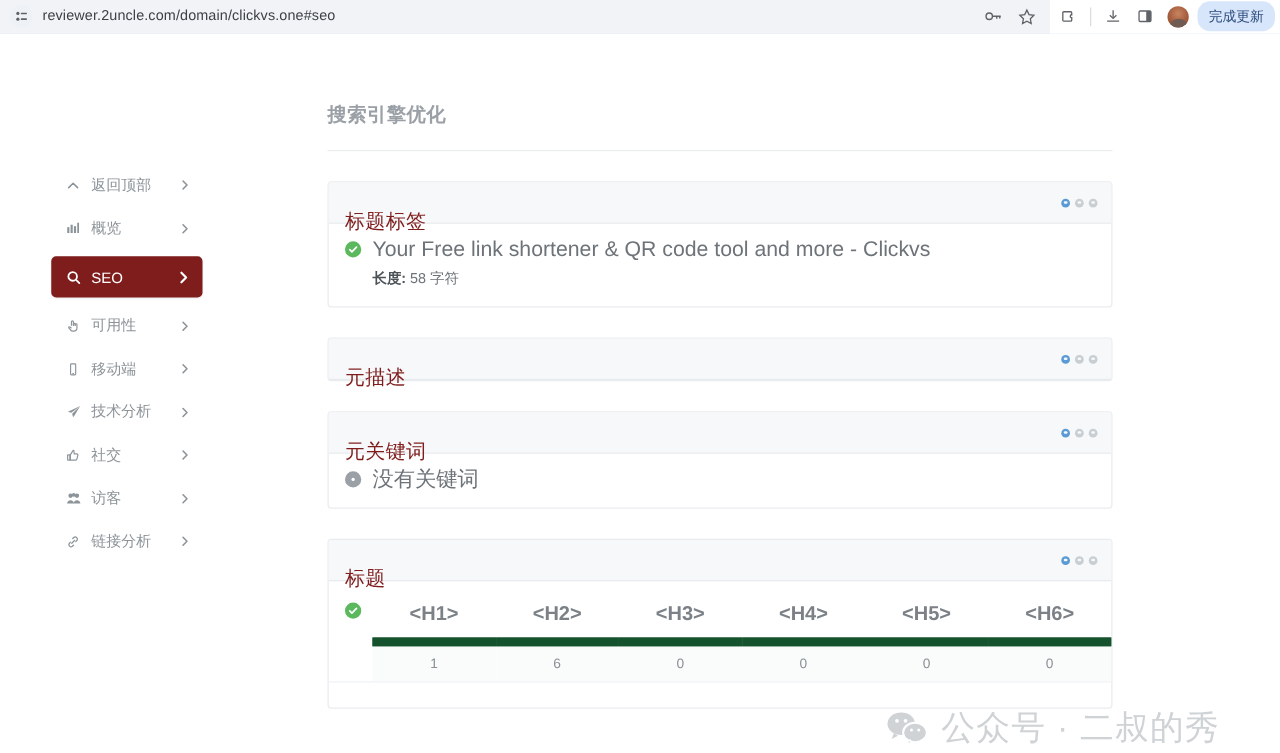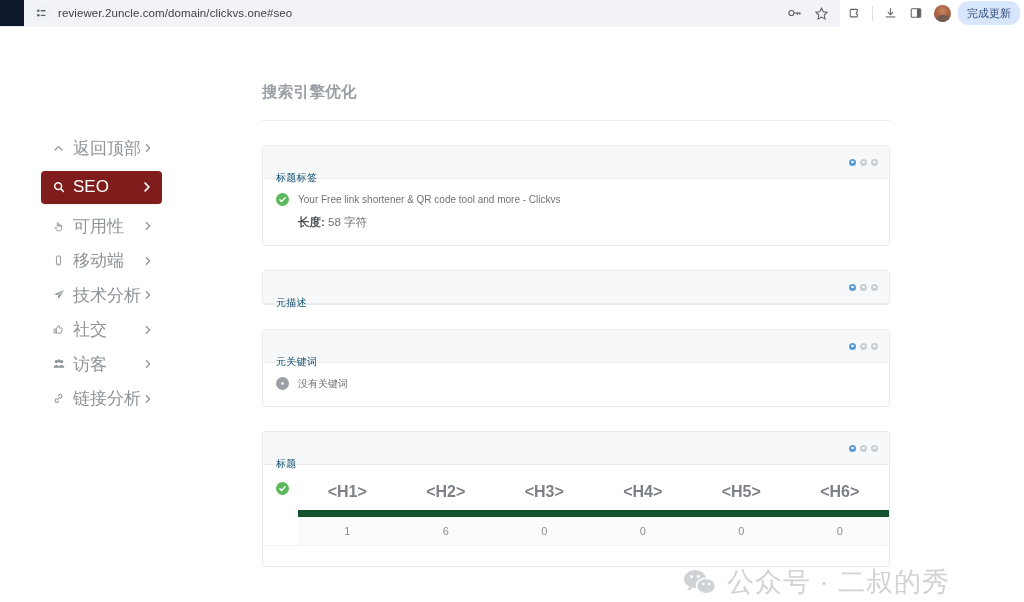--- a/index.html
+++ b/index.html
@@ -7,24 +7,23 @@
     width: 1024px; height: 602px;
     overflow: hidden;
     background: #ffffff;
     font-family: "Liberation Sans", sans-serif;
   }
 
   
   .browser-bar {
     position: absolute; top: 0; left: 0;
     width: 1024px; height: 27px;
-    background: #0f172a;
+    background: #3b82f6;
     display: flex; align-items: center;
     border-bottom: 1px solid #e6e8eb;
-    padding-left: 24px;
   }
   .omnibox {
     flex: 1; height: 27px;
     background: #f1f3f7;
     display: flex; align-items: center;
     padding-left: 8px;
     border-radius: 0;
   }
   .site-icon {
     width: 18px; height: 18px;
@@ -105,21 +104,21 @@
     left: 41px; top: 109px;
     width: 121px;
   }
   .nav-item {
     display: flex; align-items: center;
     height: 24px;
     margin-bottom: 10.5px;
     border-radius: 4px;
     padding: 0 9px 0 10px;
     color: #8d9499;
-    font-size: 17px;
+    font-size: 12px;
     cursor: pointer;
     position: relative;
   }
   .nav-item .nav-ico {
     width: 15px; flex: 0 0 15px;
     display: flex; align-items: center; justify-content: center;
     margin-right: 7px;
     color: #8d9499;
   }
   .nav-item .nav-label { white-space: nowrap; }
@@ -160,22 +159,22 @@
     border-radius: 3px;
   }
   .card-head {
     height: 33px;
     background: #f7f8f9;
     border-bottom: 1px solid #e9ecee;
     display: flex; align-items: center;
     padding: 0 11px 0 13px;
   }
   .card-head .ct {
-    font-size: 10px;
-    color: #0c4a6e;
+    font-size: 16px;
+    color: #7f1d1d;
     letter-spacing: 0.3px;
     margin-top: 31px;
   }
   .gears {
     margin-left: auto;
     display: flex; align-items: center; gap: 4px;
   }
   .gear {
     width: 7px; height: 7px;
     border-radius: 50%;
@@ -202,21 +201,21 @@
     border-radius: 50%;
     background: #5cb85c;
     margin-right: 9px;
     margin-top: 1px;
     display: flex; align-items: center; justify-content: center;
     position: relative;
   }
   .status-ico.gray { background: #9aa0a6; }
   .status-ico svg { display: block; }
   .row-text {
-    font-size: 10px;
+    font-size: 17px;
     color: #6d7378;
     line-height: 15px;
   }
   .len-line {
     margin-top: 8px;
     margin-left: 22px;
     font-size: 11.5px;
     color: #6d7378;
   }
   .len-line b { color: #4e5358; font-weight: 700; }
@@ -248,21 +247,21 @@
   .tag-row {
     font-size: 11.5px;
     color: #8b9196;
     padding: 10px 13px 10px 22px;
     border-top: 1px solid #f0f2f3;
   }
 
   
   .watermark {
     position: absolute;
-    left: 683px; top: 537px;
+    left: 709px; top: 537px;
     display: flex; align-items: center;
     color: #cfd3d6;
     pointer-events: none;
     justify-content: flex-end;
   }
   .wm-text {
     font-size: 27px;
     letter-spacing: 1px;
     color: #cfd3d6;
     white-space: nowrap;
@@ -335,20 +334,36 @@
           </svg>
       </span>
       <span class="nav-label">返回顶部</span>
       <span class="nav-chev">
         <svg width="10" height="10" viewBox="0 0 14 14" fill="none" stroke="currentColor" stroke-width="1.8" stroke-linecap="round" stroke-linejoin="round">
             <path d="M4.8 2.5L9.2 7l-4.4 4.5"></path>
           </svg>
       </span>
     </div>
 
+    <div class="nav-item">
+      <span class="nav-ico">
+        <svg width="11" height="11" viewBox="0 0 14 14" fill="currentColor">
+          <rect x="1" y="6" width="2.2" height="6"></rect>
+          <rect x="4.4" y="3.5" width="2.2" height="8.5"></rect>
+          <rect x="7.8" y="5" width="2.2" height="7"></rect>
+          <rect x="11.2" y="1.5" width="1.8" height="10.5"></rect>
+        </svg>
+      </span>
+      <span class="nav-label">概览</span>
+      <span class="nav-chev">
+        <svg width="10" height="10" viewBox="0 0 14 14" fill="none" stroke="currentColor" stroke-width="1.8" stroke-linecap="round" stroke-linejoin="round">
+            <path d="M4.8 2.5L9.2 7l-4.4 4.5"></path>
+          </svg>
+      </span>
+    </div>
 
     <div class="nav-item active">
       <span class="nav-ico">
         <svg width="12" height="12" viewBox="0 0 14 14" fill="none" stroke="currentColor" stroke-width="1.7" stroke-linecap="round">
             <circle cx="6" cy="6" r="4"></circle>
             <path d="M9.2 9.2l3 3"></path>
           </svg>
       </span>
       <span class="nav-label">SEO</span>
       <span class="nav-chev">

